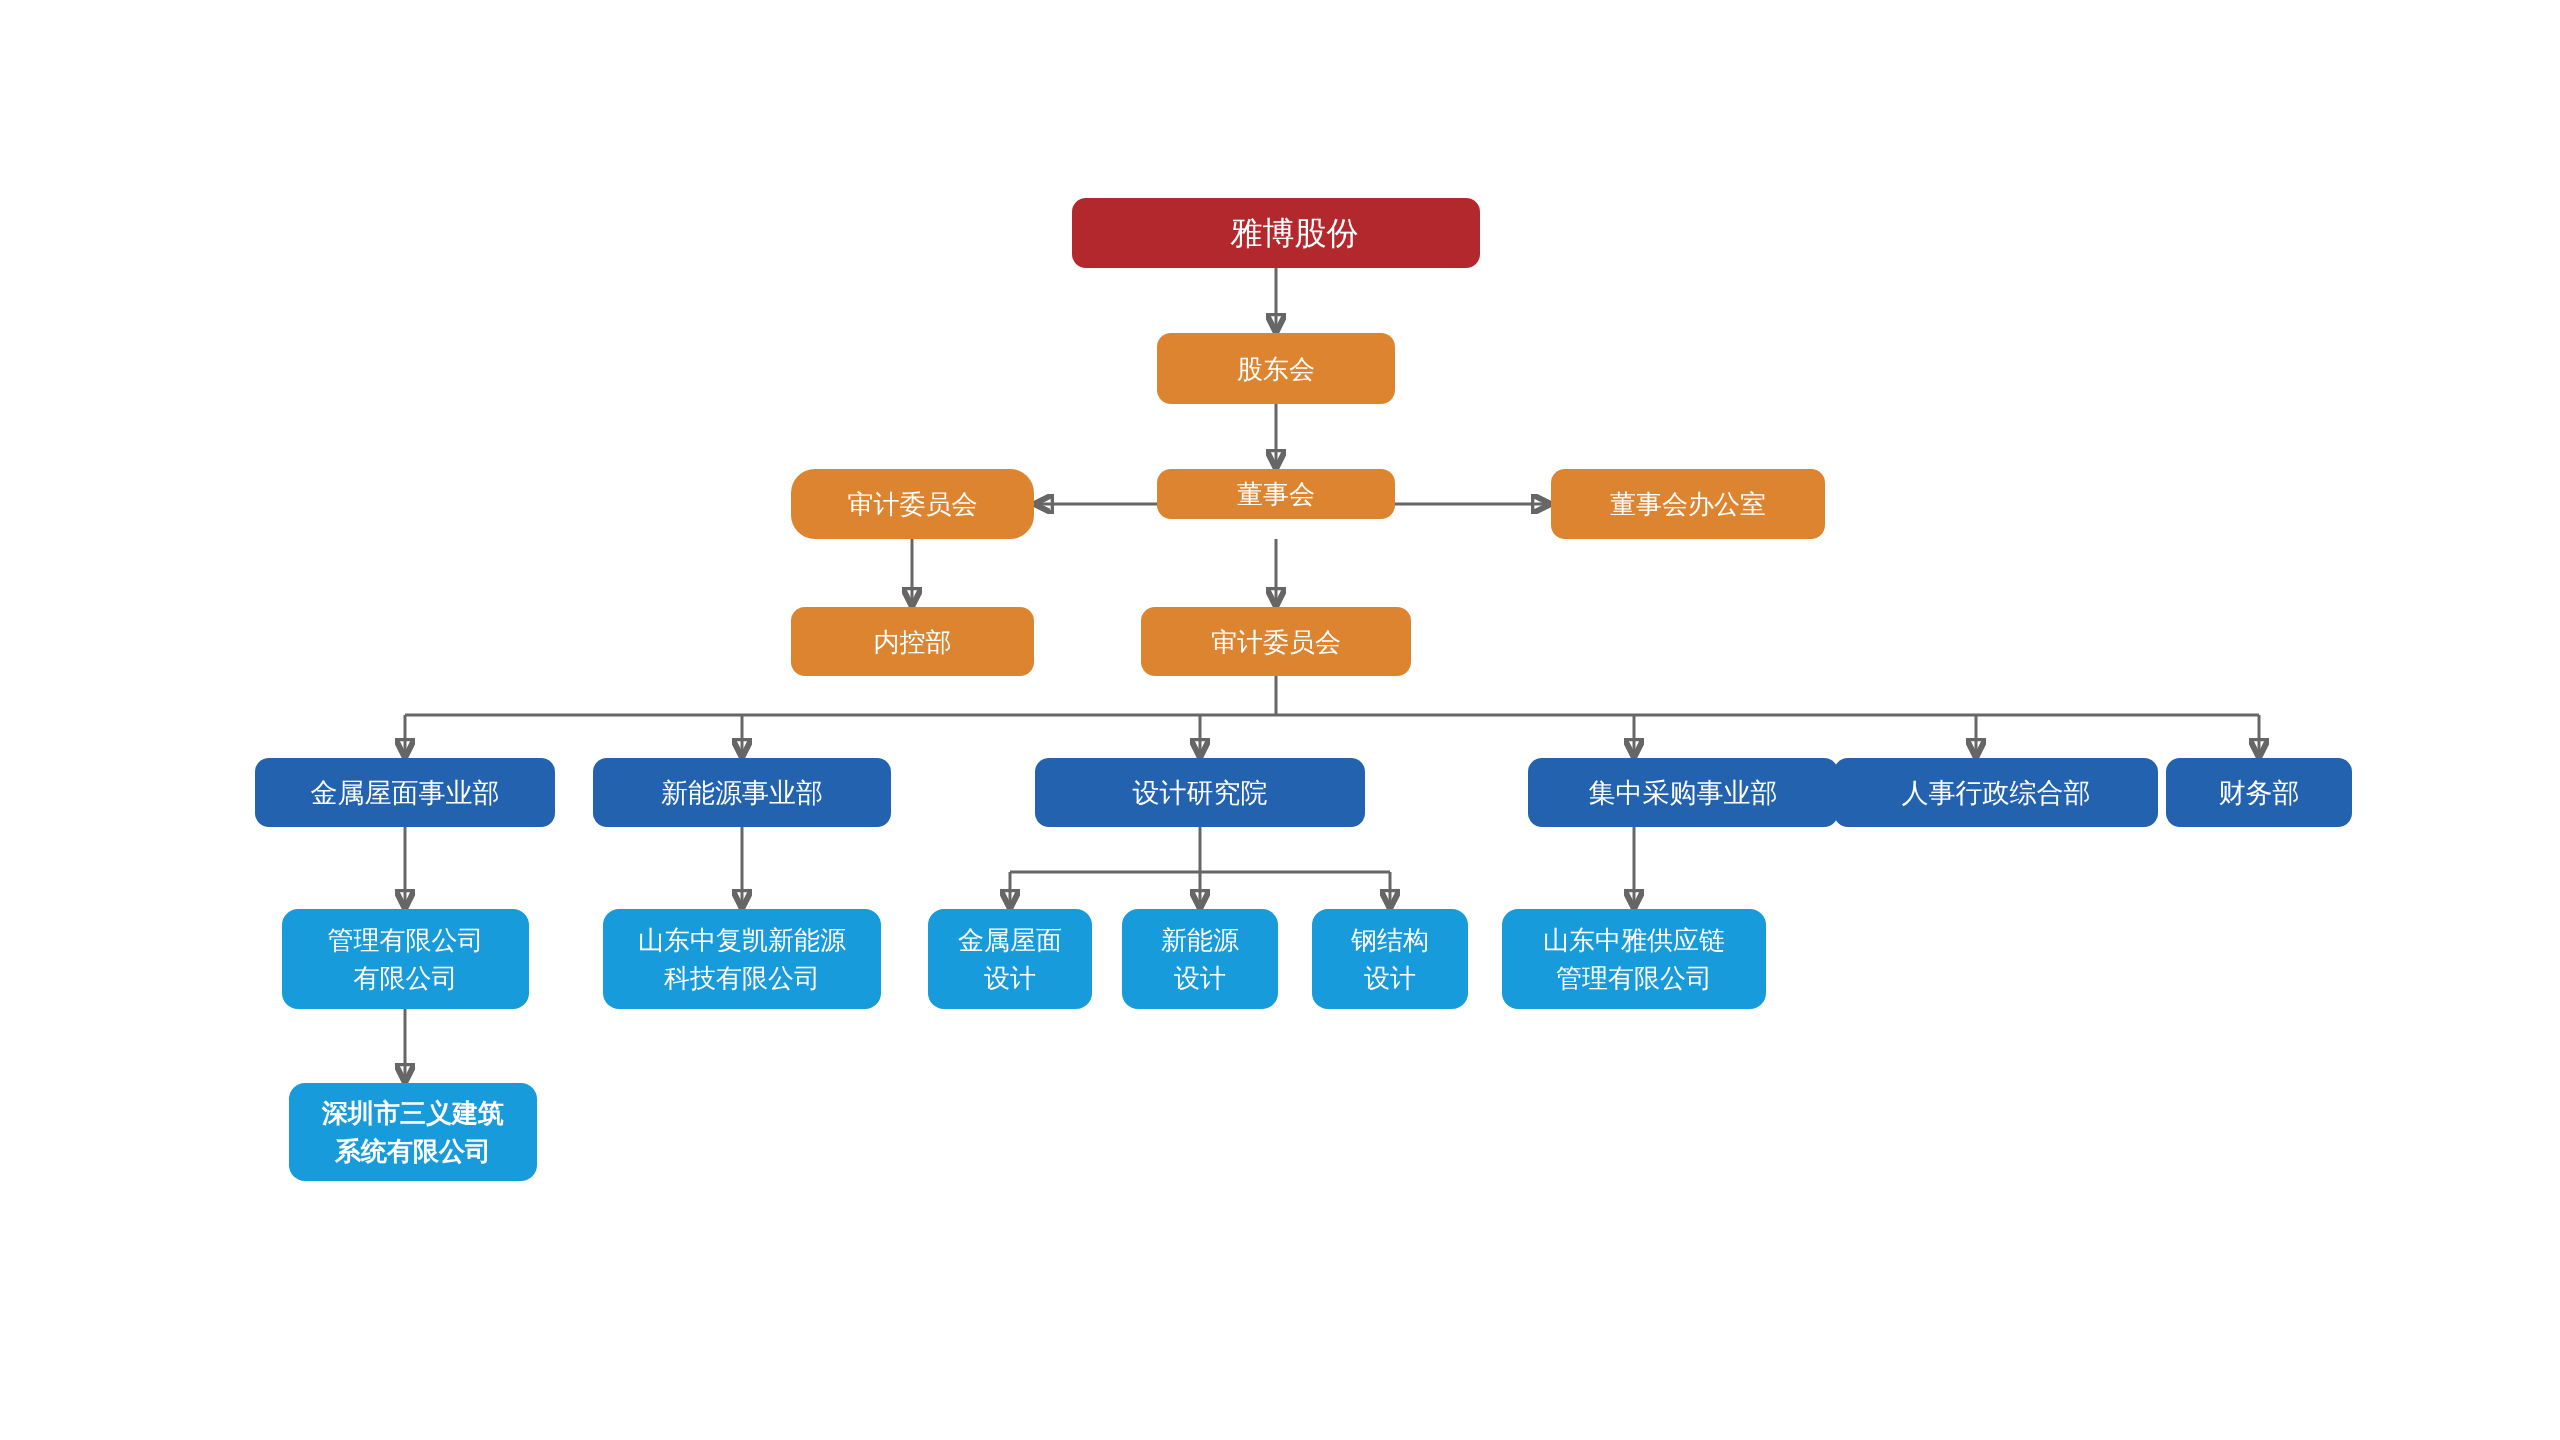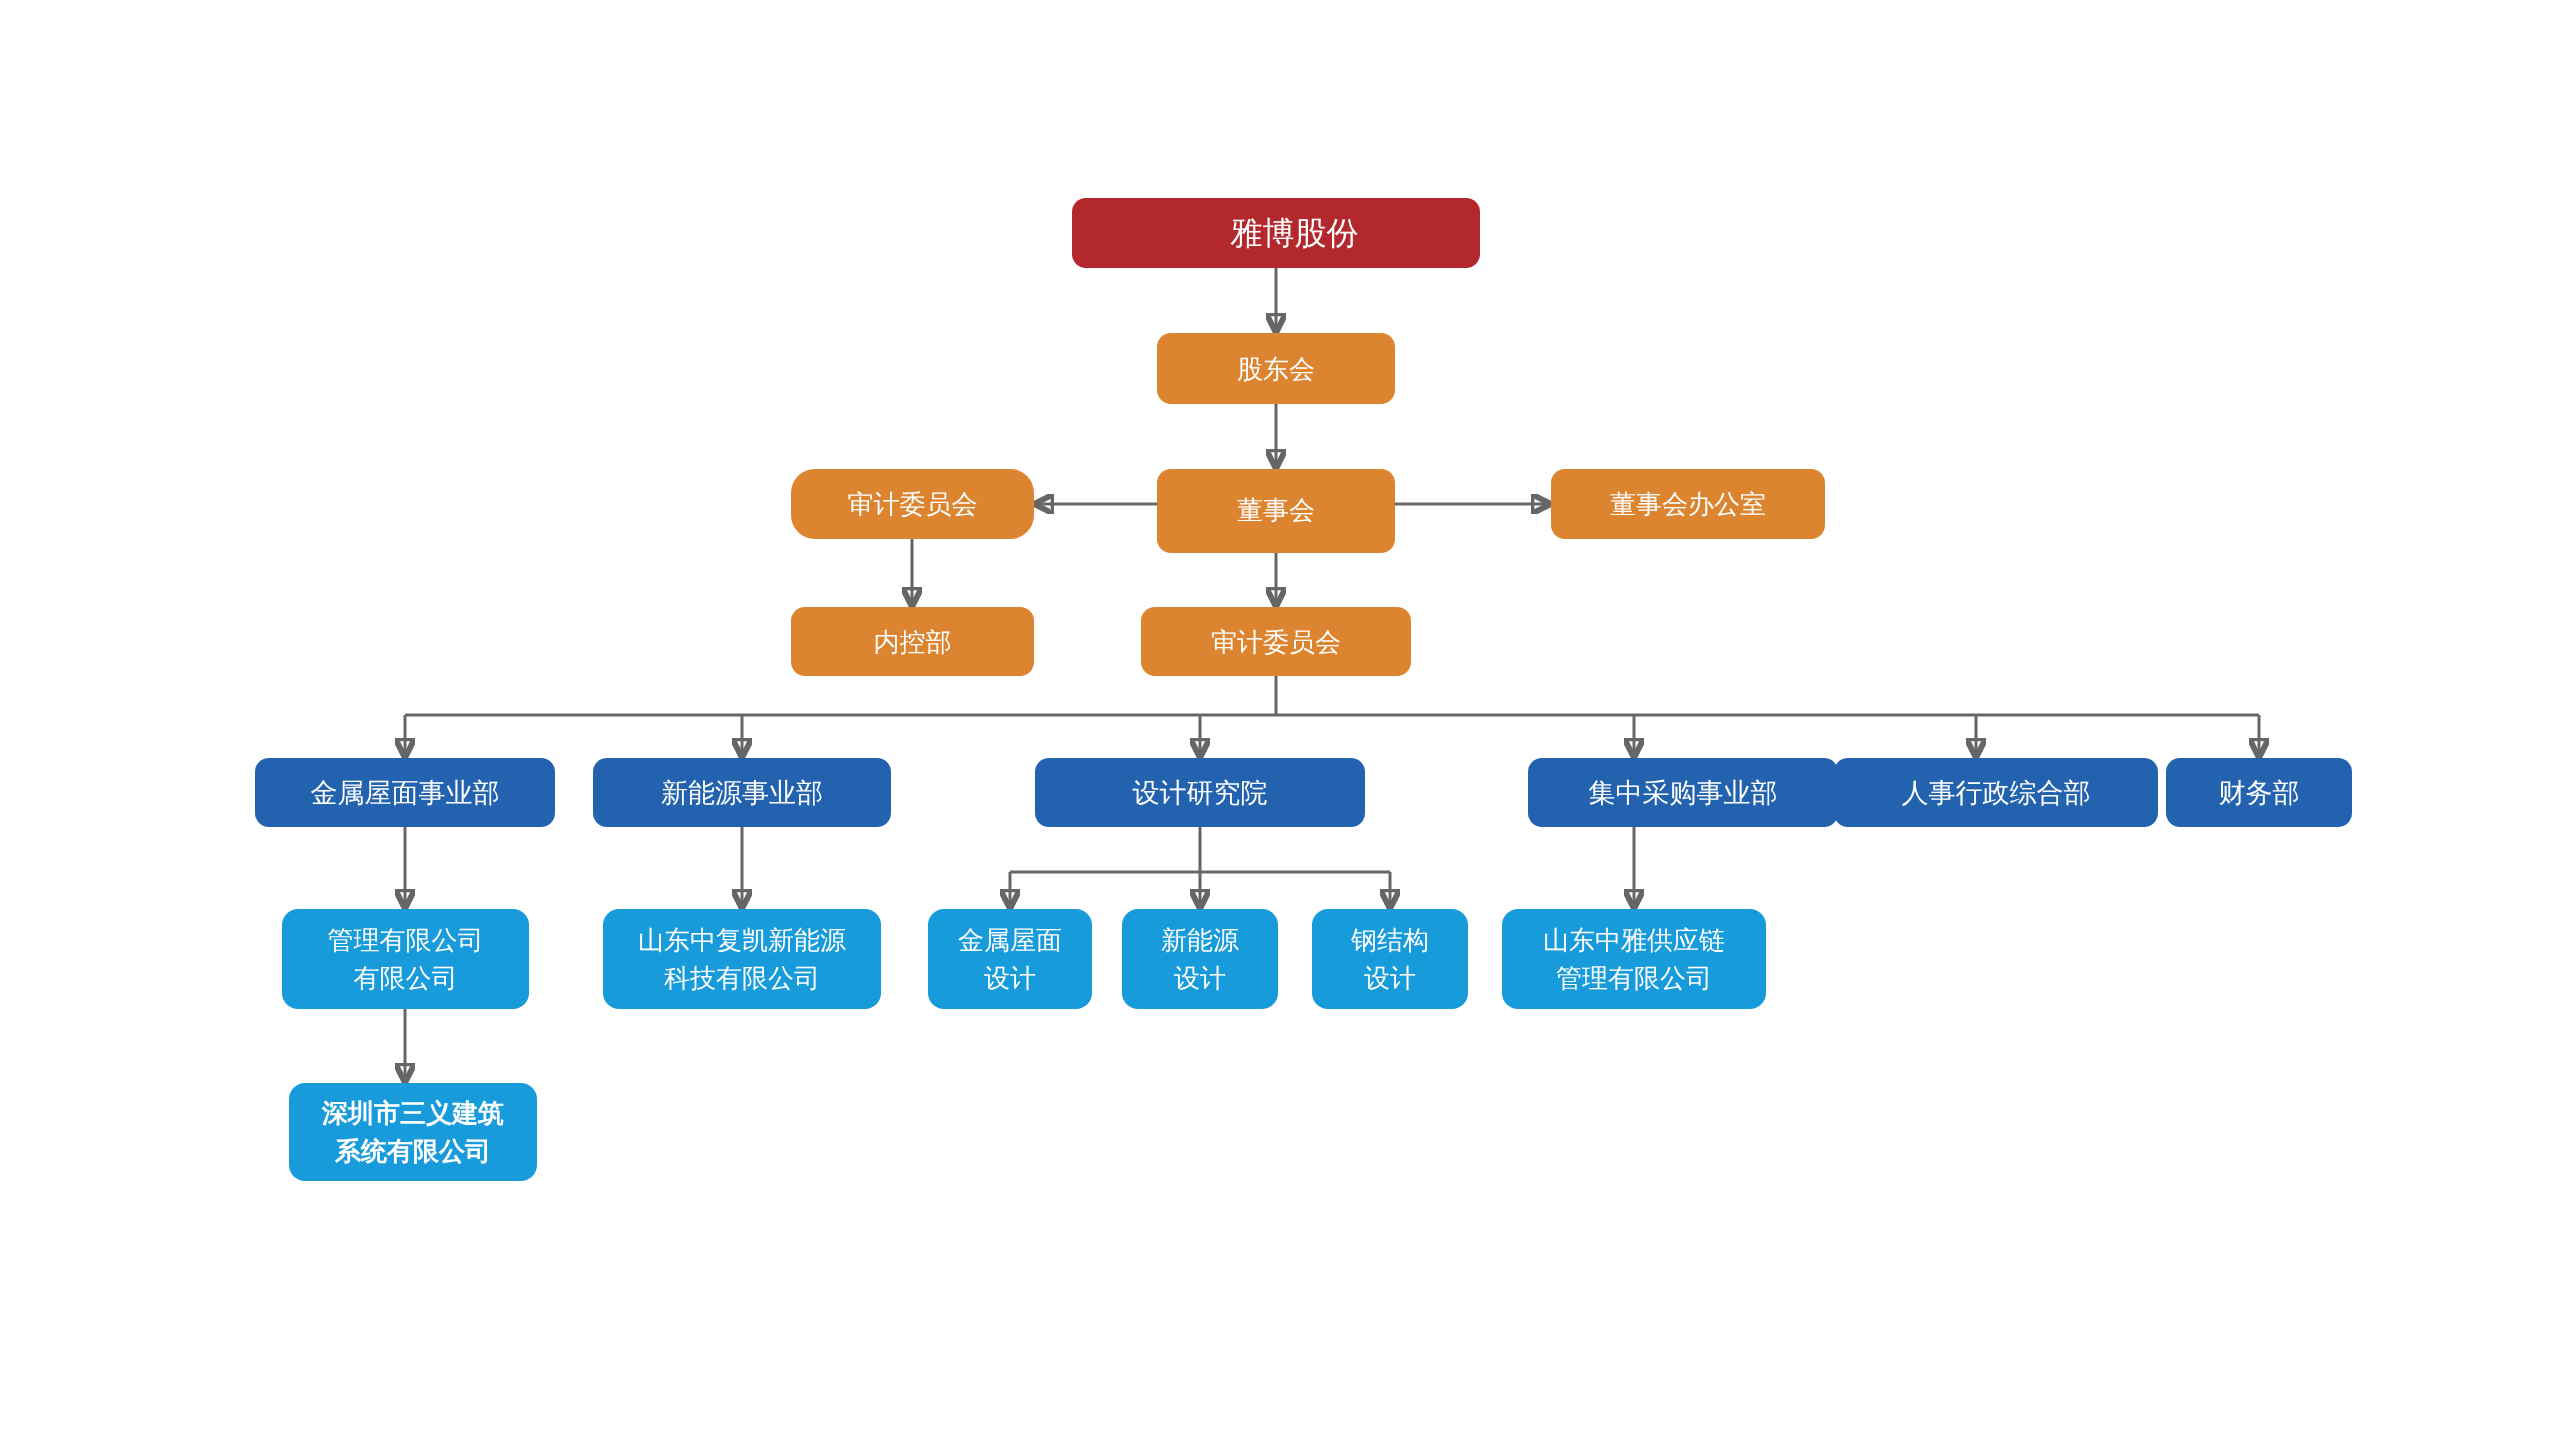--- a/index.html
+++ b/index.html
@@ -36,21 +36,21 @@
   }
   .red    { background: var(--red, #b2282c);   font-size: 32px; }
   .orange { background: var(--orange, #dd8430); font-size: 26px; }
   .dblue  { background: var(--dark_blue, #2262ae); }
   .lblue  { background: var(--light_blue, #189bdb); border-radius: 16px; font-size: 26px; }
 
   
   #n-company        { left:1072px; top:198px;  width:408px; height:70px;padding-left:37px; }
   #n-shareholders   { left:1157px; top:333px;  width:238px; height:71px; }
   #n-audit          { left:791px;  top:469px;  width:243px; height:70px;border-radius:24px; }
-  #n-board          { left:1157px; top:469px;  width:238px; height:84px;font-family:Liberation Serif, serif; }
+  #n-board          { left:1157px; top:469px;  width:238px; height:50px; }
   #n-board-office   { left:1551px; top:469px;  width:274px; height:70px; }
   #n-internal       { left:791px;  top:607px;  width:243px; height:69px; }
   #n-gm-office      { left:1141px; top:607px;  width:270px; height:69px; }
   #n-dept-0 { left:255px;  top:758px; width:300px; height:69px; }
   #n-dept-1 { left:593px;  top:758px; width:298px; height:69px; }
   #n-dept-2 { left:1035px; top:758px; width:330px; height:69px; }
   #n-dept-3 { left:1528px; top:758px; width:310px; height:69px; }
   #n-dept-4 { left:1834px; top:758px; width:324px; height:69px; }
   #n-dept-5 { left:2166px; top:758px; width:186px; height:69px; }
   #n-sub-0  { left:282px;  top:909px; width:247px; height:100px; }

